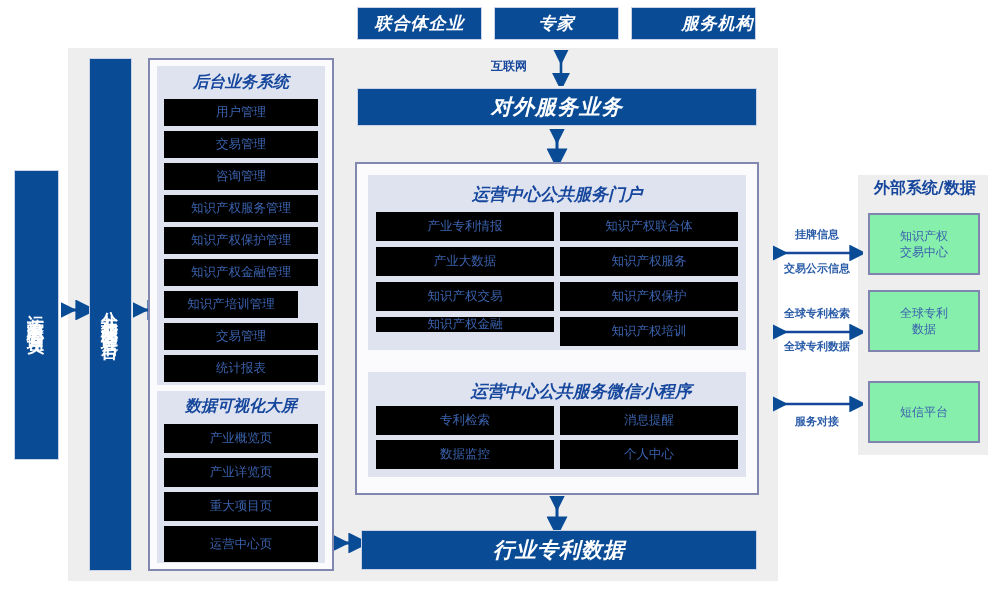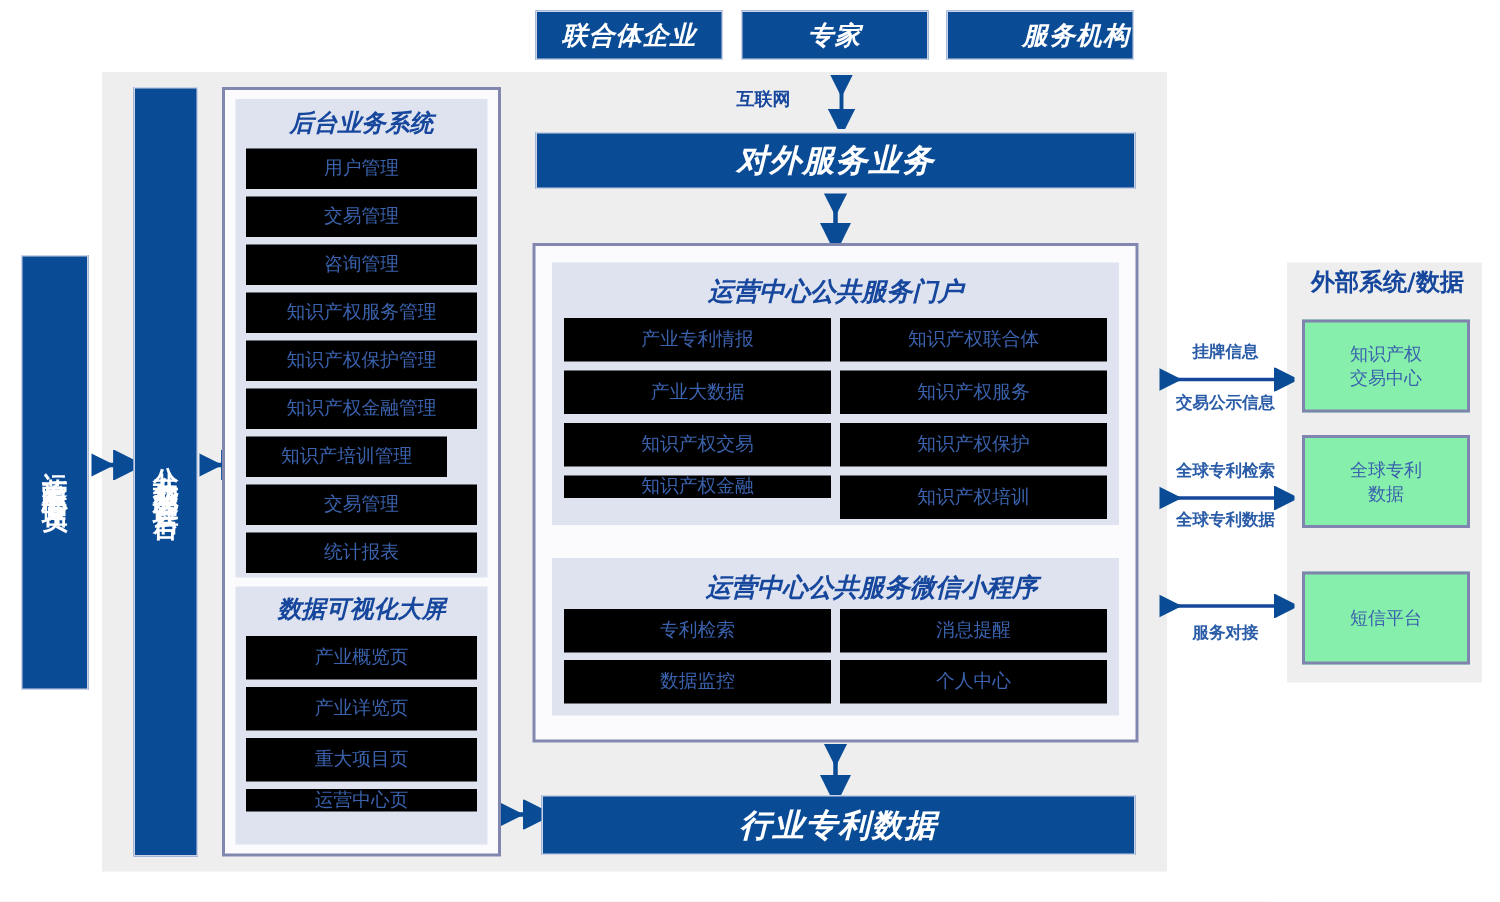--- a/index.html
+++ b/index.html
@@ -82,21 +82,21 @@
 <div class="abs item" style="left:164px;top:291px;width:134px;height:27px;">知识产培训管理</div>
 <div class="abs item" style="left:164px;top:323px;width:154px;height:27px;">交易管理</div>
 <div class="abs item" style="left:164px;top:355px;width:154px;height:27px;">统计报表</div>
 
 <div class="abs lav" style="left:157px;top:391px;width:168px;height:172px;"></div>
 <div class="abs lavhead" style="left:157px;top:396px;width:168px;font-size:16px;">数据可视化大屏</div>
 
 <div class="abs item" style="left:164px;top:424px;width:154px;height:29px;">产业概览页</div>
 <div class="abs item" style="left:164px;top:458px;width:154px;height:29px;">产业详览页</div>
 <div class="abs item" style="left:164px;top:492px;width:154px;height:29px;">重大项目页</div>
-<div class="abs item" style="left:164px;top:526px;width:154px;height:15px;">运营中心页</div>
+<div class="abs item" style="left:164px;top:526px;width:154px;height:36px;">运营中心页</div>
 
 <svg class="abs arrow" style="left:334px;top:533px;width:28px;height:20px;" viewBox="0 0 28 20">
   <line x1="4" y1="10" x2="24" y2="10" stroke="#0a4b96" stroke-width="3" marker-start="url(#ah)" marker-end="url(#ah)"></line>
 </svg>
 
 <div class="abs card" style="left:355px;top:162px;width:404px;height:333px;"></div>
 
 <div class="abs lav" style="left:368px;top:175px;width:378px;height:175px;"></div>
 <div class="abs lavhead" style="left:368px;top:183px;width:378px;font-size:17px;">运营中心公共服务门户</div>
 

